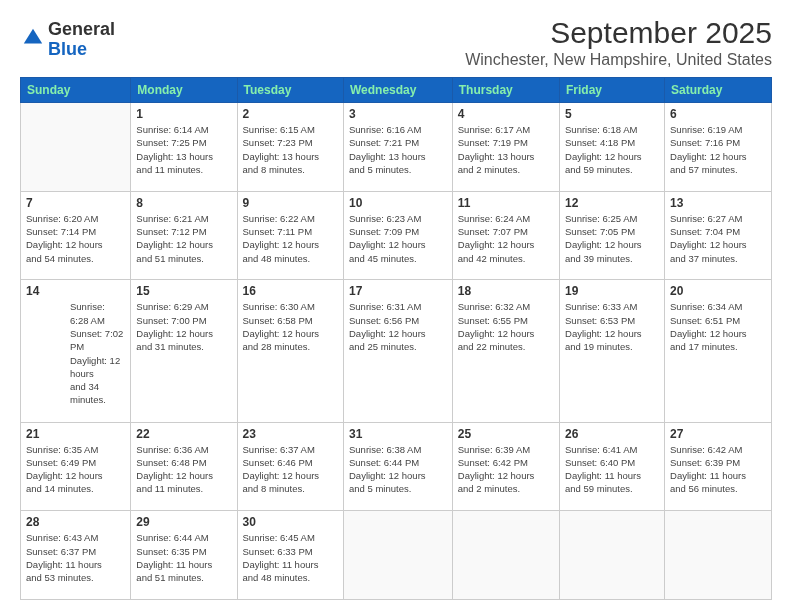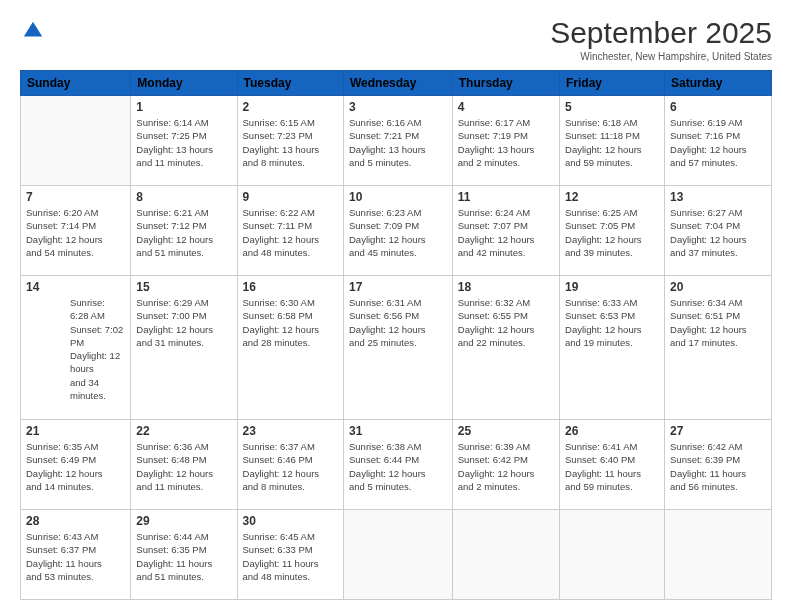--- a/index.html
+++ b/index.html
@@ -43,32 +43,32 @@
     .title-block {
       text-align: right;
     }
     .month-title {
       font-size: 30px;
       font-weight: normal;
       color: #333;
       line-height: 1.1;
     }
     .location {
-      font-size: 10px;
+      font-size: 16px;
       color: #555;
       margin-top: 2px;
     }
     .calendar {
       width: 100%;
       border-collapse: collapse;
       flex: 1;
     }
     .calendar thead th {
       background: #1565c0;
-      color: #000000;
+      color: #86efac;
       font-size: 12px;
       font-weight: bold;
       padding: 5px 6px;
       text-align: left;
       border: 1px solid #1a5aaa;
     }
     .calendar tbody td {
       border: 1px solid #ccc;
       vertical-align: top;
       padding: 4px 5px;
@@ -93,20 +93,26 @@
 </head>
 <body>
 
 <div class="page">
   <div class="header">
     <div class="logo">
       <div>
         <svg class="logo-icon" viewBox="0 0 24 24">
           <polygon points="12,2 22,18 2,18" fill="#1565c0"></polygon>
         </svg>
+      </div>
+      <div style="margin-left:4px;">
+        <div class="logo-text">
+          <span class="logo-general">General</span><br>
+          <span class="logo-blue">Blue</span>
+        </div>
       </div>
     </div>
     <div class="title-block">
       <div class="month-title">September 2025</div>
       <div class="location">Winchester, New Hampshire, United States</div>
     </div>
   </div>
 
   <table class="calendar">
     <thead>
@@ -147,21 +153,21 @@
           <td>
             <div class="day-number">4</div>
             <div class="day-info" style="white-space: pre-line;">Sunrise: 6:17 AM
 Sunset: 7:19 PM
 Daylight: 13 hours
 and 2 minutes.</div>
           </td>
           <td>
             <div class="day-number">5</div>
             <div class="day-info" style="white-space: pre-line;">Sunrise: 6:18 AM
-Sunset: 11:18 PM
+Sunset: 4:18 PM
 Daylight: 12 hours
 and 59 minutes.</div>
           </td>
           <td>
             <div class="day-number">6</div>
             <div class="day-info" style="white-space: pre-line;">Sunrise: 6:19 AM
 Sunset: 7:16 PM
 Daylight: 12 hours
 and 57 minutes.</div>
           </td>

